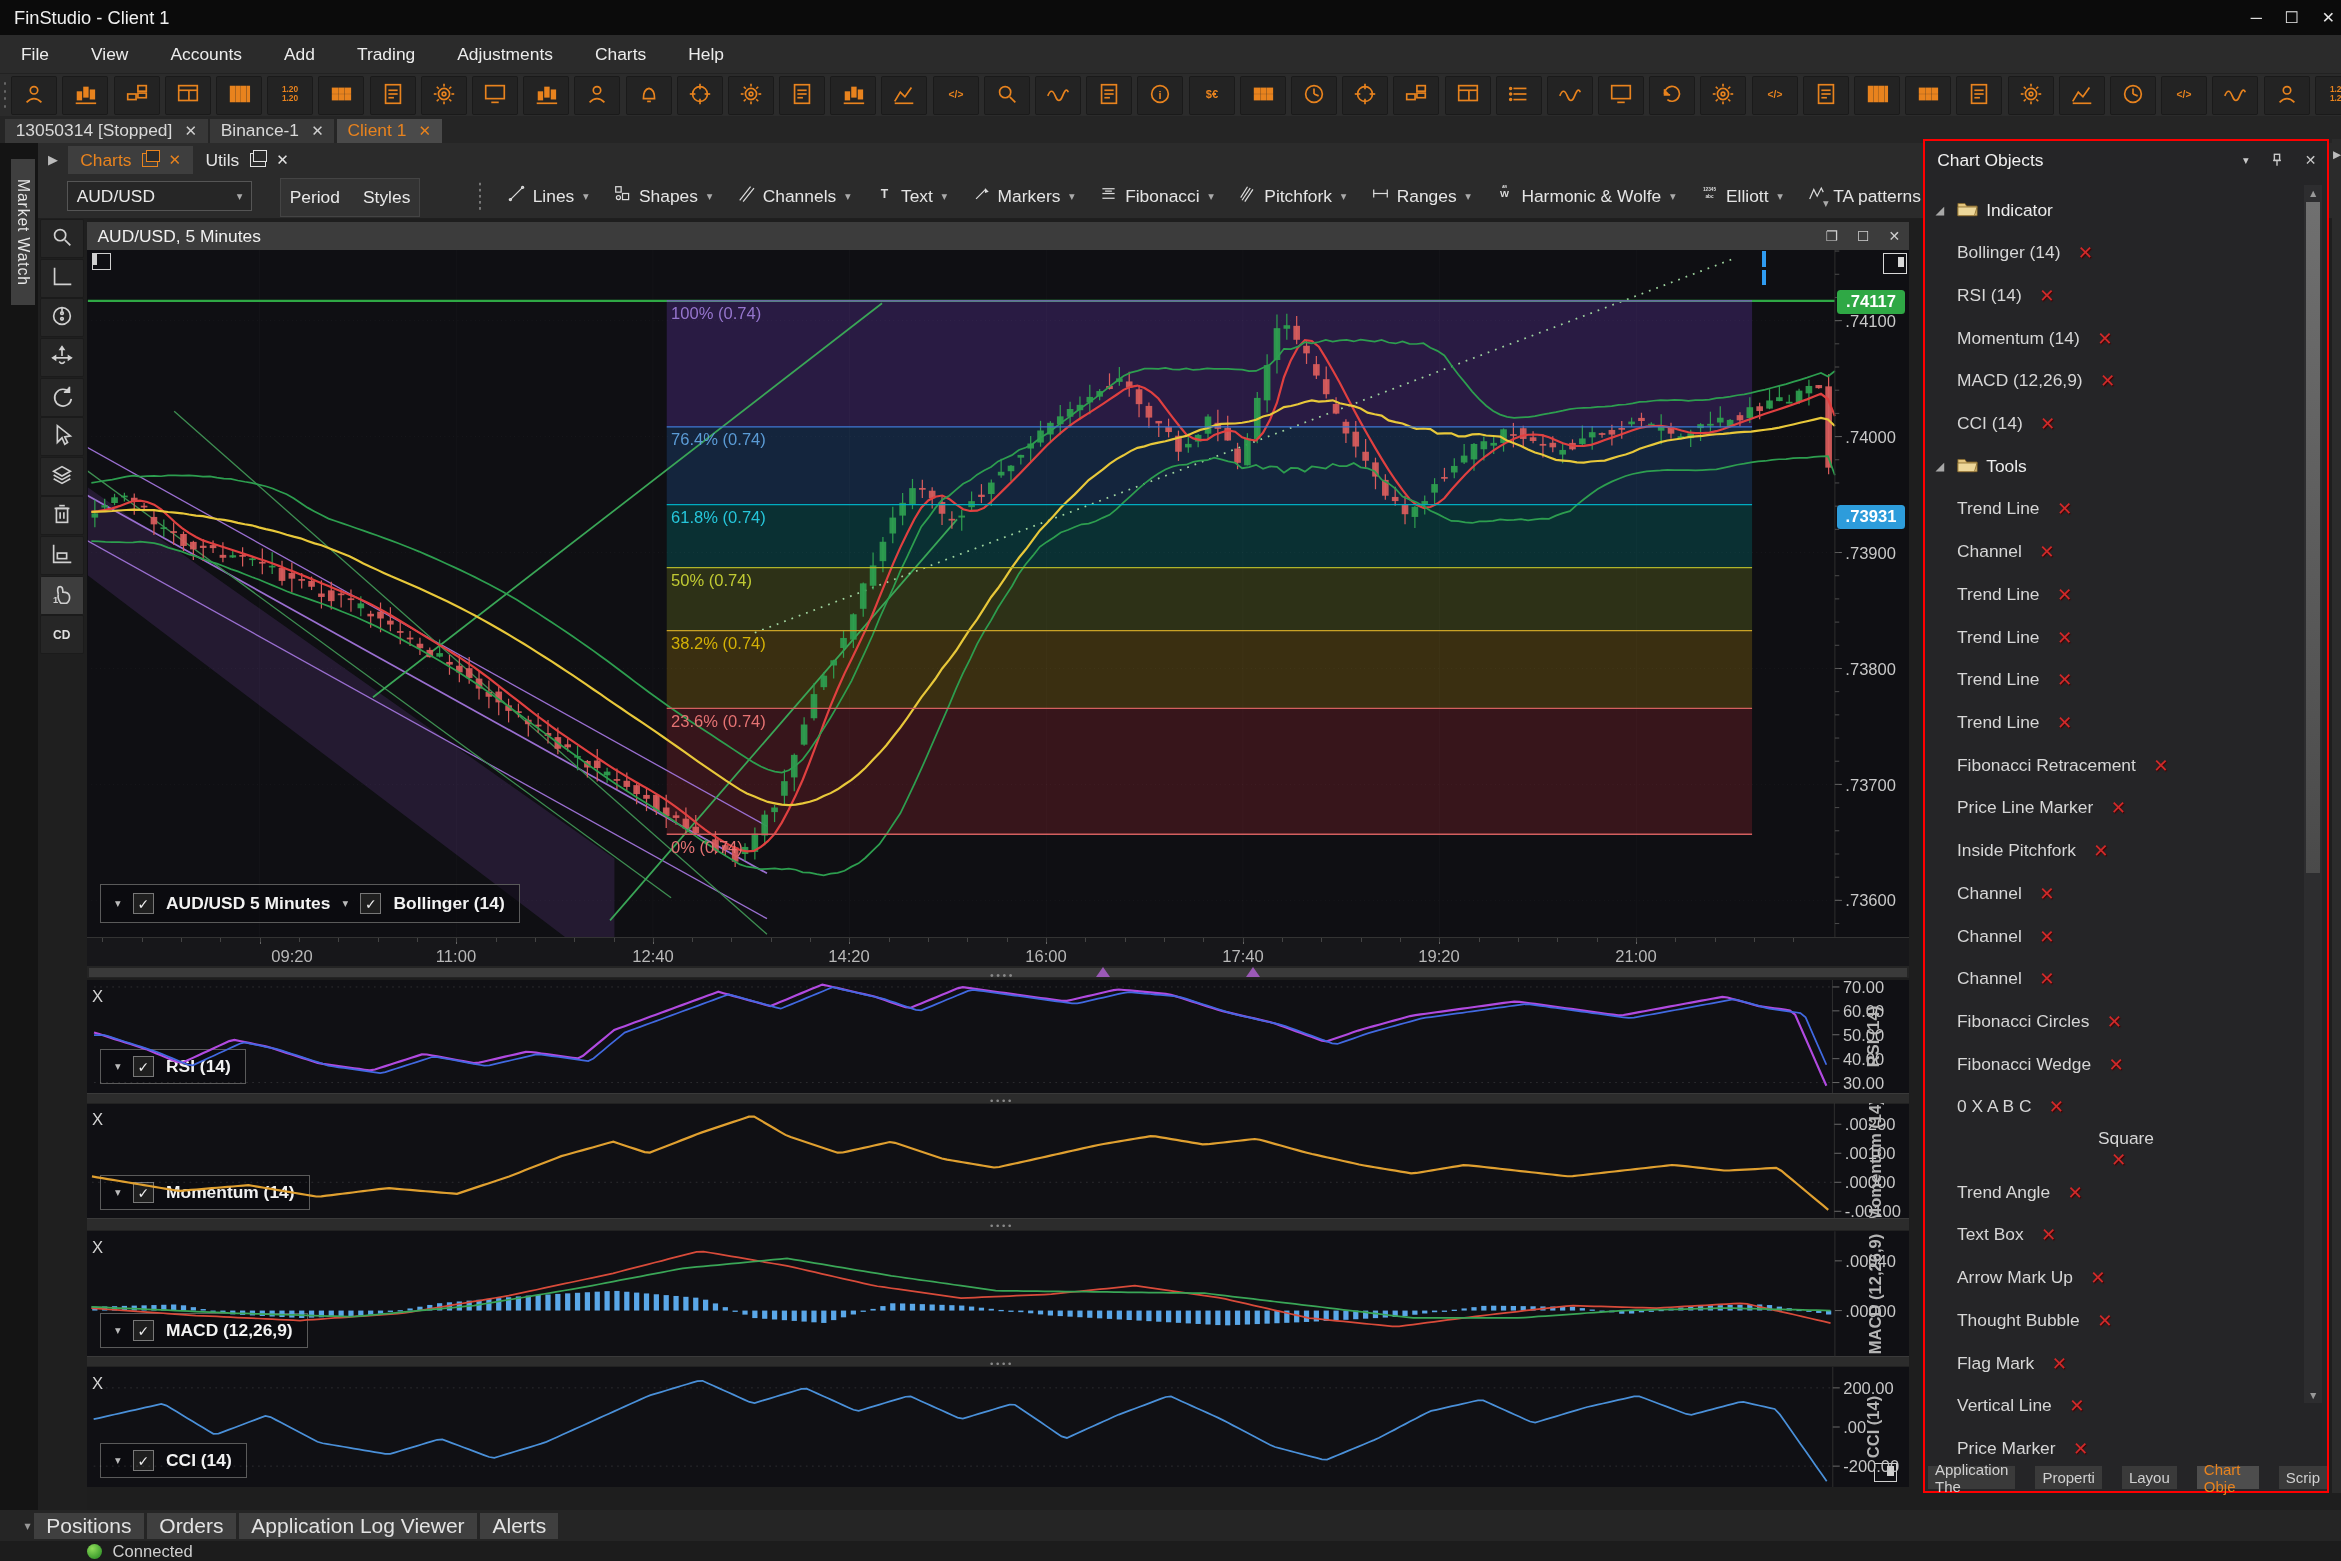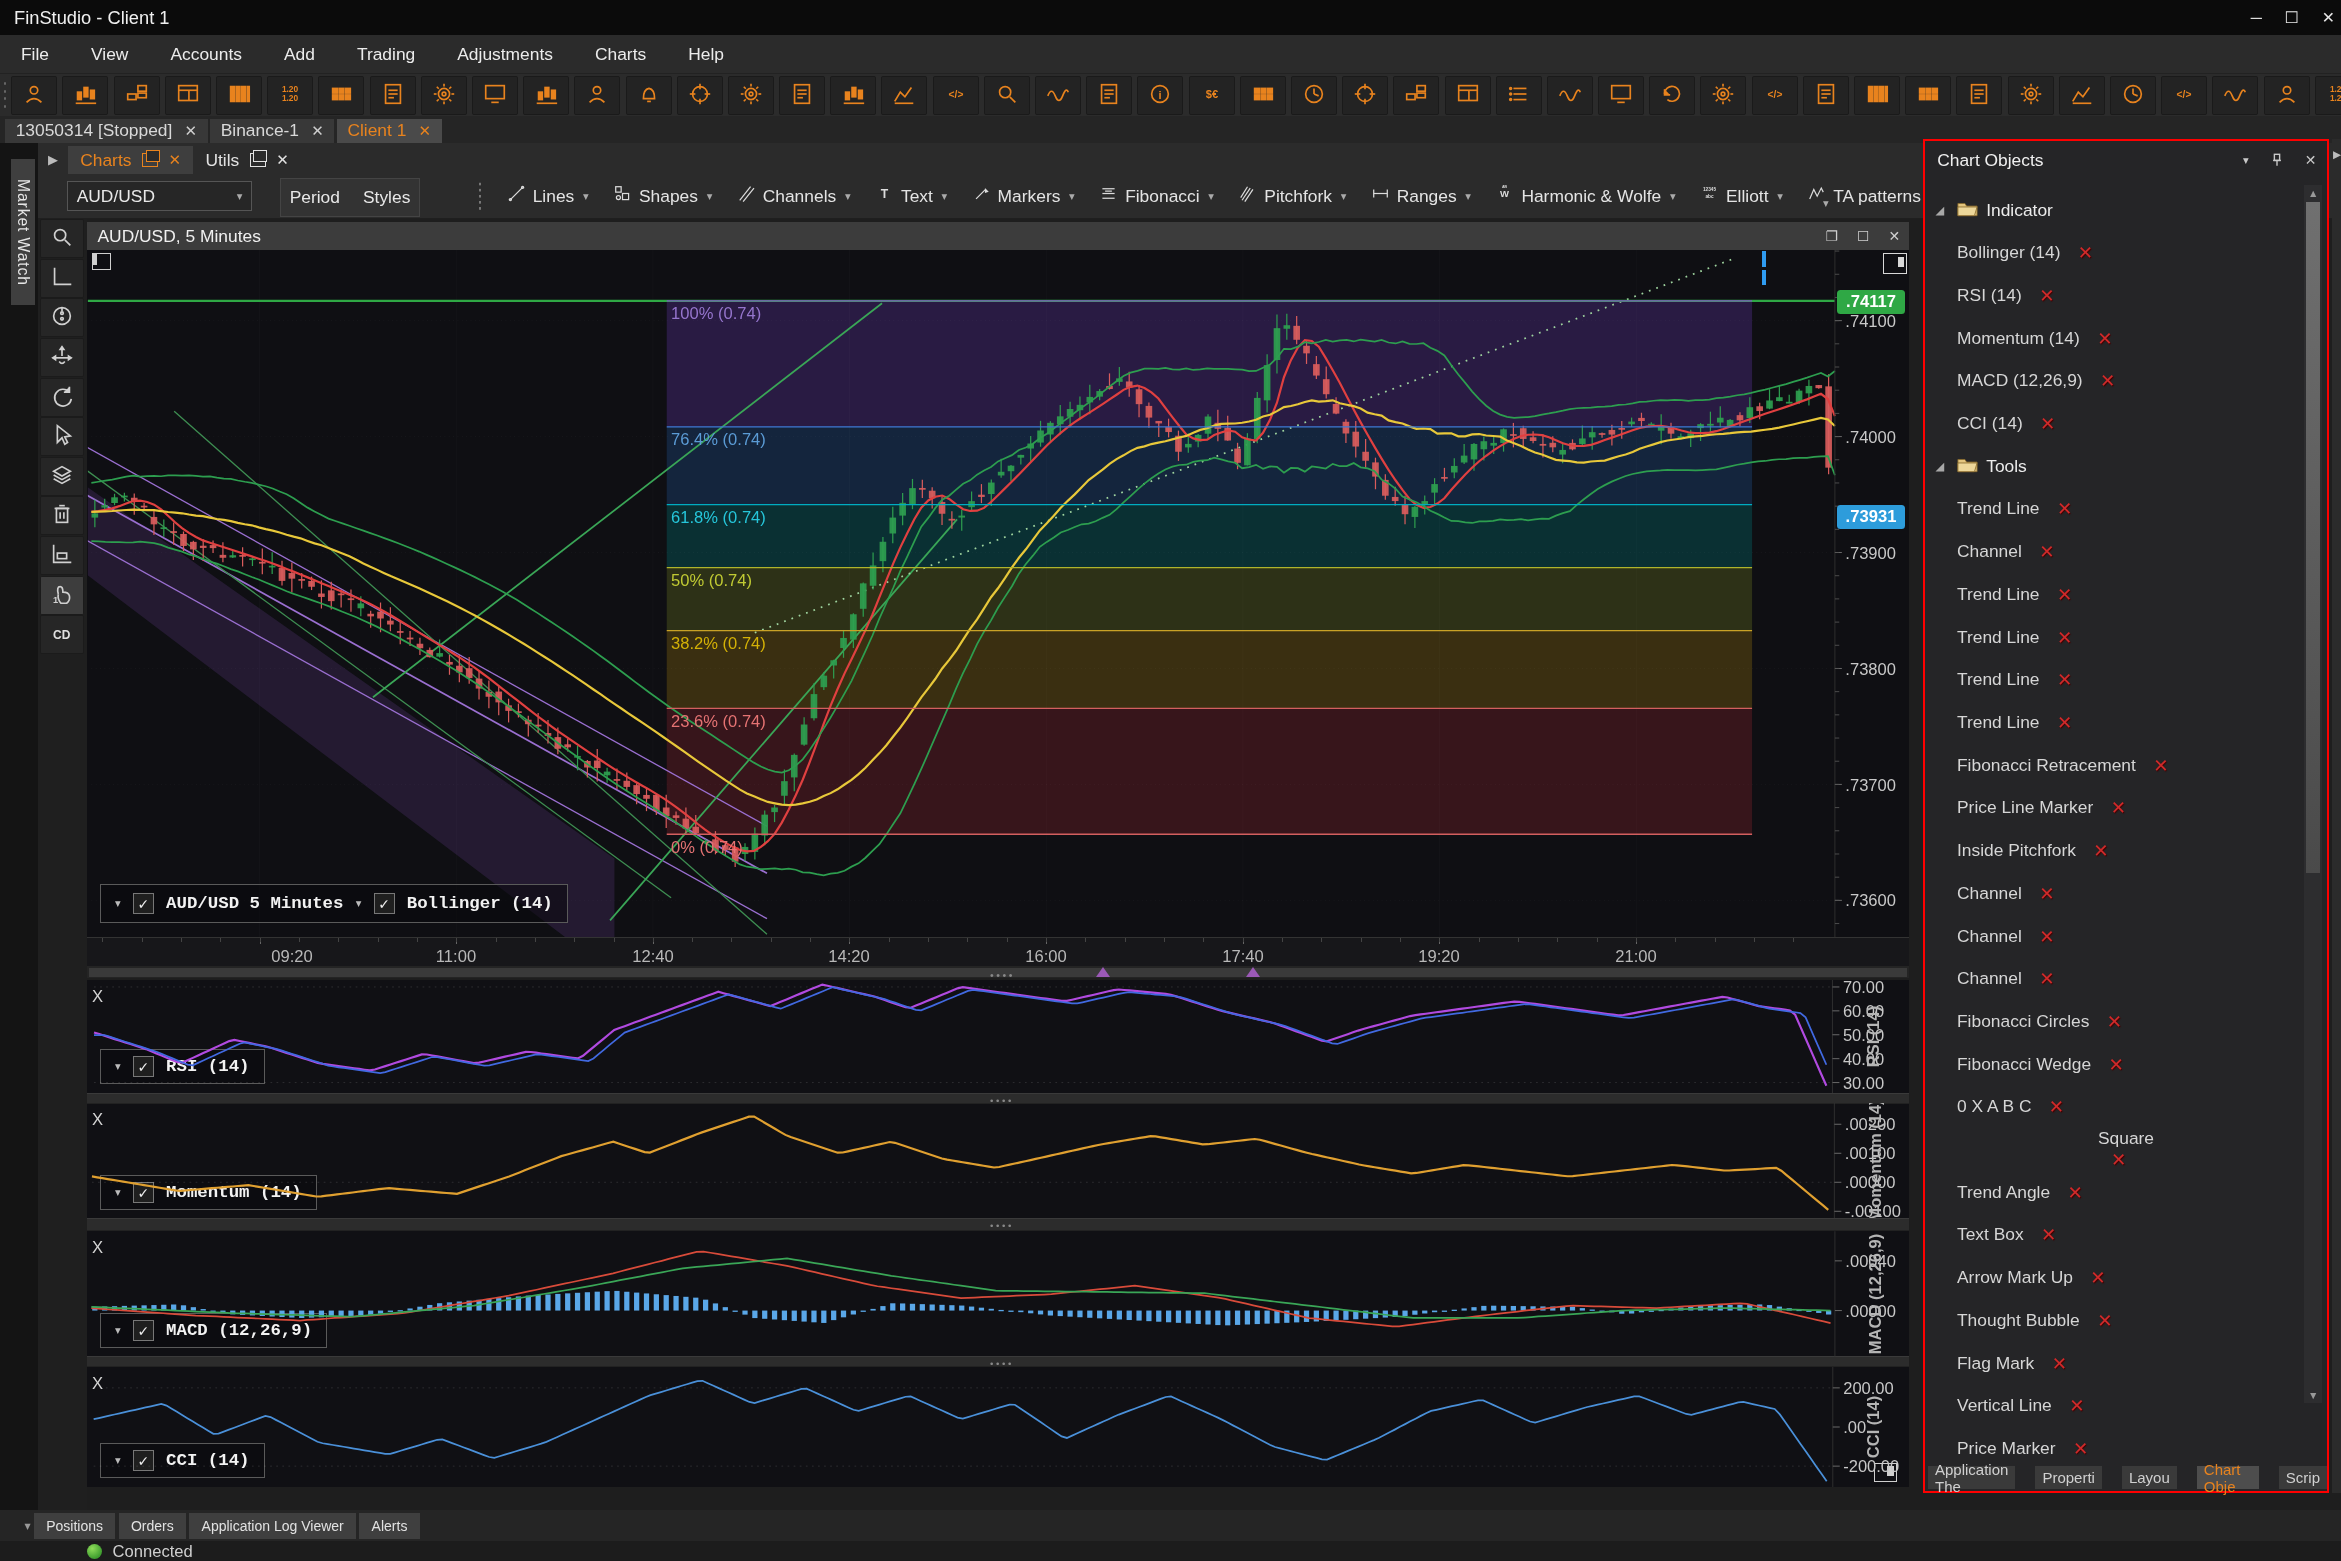--- a/index.html
+++ b/index.html
@@ -65,21 +65,21 @@
   #pause-icon i{display:inline-block;width:4.4px;height:15.7px;background:#2f9bf0;margin-right:3.5px;}
   #paneltoggle{left:1883px;top:253px;width:22px;height:19px;border:1.7px solid #d8d8d8;}
   #paneltoggle i{position:absolute;right:1.7px;top:2.6px;width:6.1px;height:10.5px;background:#d8d8d8;}
   #plot-corner-icon{left:92px;top:253px;width:17.4px;height:15px;border:1.7px solid #cfcfcf;}
   #plot-corner-icon i{position:absolute;left:0;top:0;width:4.4px;height:11.3px;background:#cfcfcf;}
   .badge{position:absolute;left:1837px;width:68px;height:23.5px;border-radius:3.5px;color:#fff;font-size:16.6px;font-weight:700;display:flex;align-items:center;justify-content:center;}
   
   .legend{position:absolute;background:rgba(10,10,12,0.55);border:0.9px solid #5a5a5a;display:flex;align-items:center;gap:12.2px;padding:0 14px;height:37px;}
   .legend .dd{font-size:11.3px;color:#bbb;}
   .cbx{width:19px;height:19px;background:#1f1f1f;border:0.9px solid #777;color:#eee;font-size:14px;display:flex;align-items:center;justify-content:center;}
-  .legend .lab{font-size:17.4px;font-weight:700;color:#f2f2f2;font-family:Liberation Mono, monospace;}
+  .legend .lab{font-size:17.4px;font-weight:700;color:#f2f2f2;}
   
   #timeaxis{left:87px;top:937px;width:1822px;height:29px;background:#17171a;border-top:0.9px solid #333;}
   .ttick{position:absolute;top:8.7px;font-size:16.6px;color:#b8b8b8;transform:translateX(-50%);}
   .tmark{position:absolute;top:0;width:0.9px;height:6.1px;background:#666;}
   #hscroll{left:87px;top:966px;width:1822px;height:12.2px;background:#242424;}
   #hscroll .thumb{position:absolute;left:1.7px;top:1.7px;right:1.7px;bottom:1.7px;background:#3a3a3a;}
   #hscroll .dots{position:absolute;left:903px;top:2.6px;color:#888;font-size:10.5px;letter-spacing:2.6px;}
   .uparrow{position:absolute;width:0;height:0;border-left:7px solid transparent;border-right:7px solid transparent;border-bottom:10.5px solid #9b59b6;}
   
   .ipanel-bg{position:absolute;left:87px;width:1822px;background:#101014;}
@@ -103,21 +103,21 @@
   #coscroll .th{position:absolute;left:1.7px;right:1.7px;top:17.4px;height:671px;background:linear-gradient(180deg,#707070,#4a4a4a);}
   #coscroll .a{position:absolute;left:0;width:100%;text-align:center;color:#999;font-size:10.5px;}
   #cotabs{position:absolute;left:3px;bottom:1.7px;display:flex;gap:20px;}
   .cotab{height:23.5px;background:#3a3a3a;color:#d0d0d0;font-size:15px;display:flex;align-items:center;padding:0 7px;}
   .cotab.active{background:#4d4d4d;color:#e8831e;}
   #rightstrip{left:2332px;top:139px;width:10.5px;height:1354px;background:#2b2b2b;}
   #rightstrip .a{position:absolute;top:8.7px;left:0.9px;color:#bbb;font-size:10.5px;}
   
   #btmrow{left:0;top:1510px;width:2342px;height:31px;background:#252525;display:flex;align-items:center;}
   #btmrow .dd{margin-left:24.4px;color:#999;font-size:12.2px;}
-  .btab{height:26px;background:#3f3f3f;color:#e2e2e2;font-size:14px;display:flex;align-items:center;padding:0 12.2px;margin-left:3.5px;}
+  .btab{height:26px;background:#3f3f3f;color:#e2e2e2;font-size:21px;display:flex;align-items:center;padding:0 12.2px;margin-left:3.5px;}
   #statusbar{left:0;top:1541px;width:2342px;height:21px;background:#1c1c1c;display:flex;align-items:center;}
   #statusdot{width:15px;height:15px;border-radius:50%;margin-left:87px;background:radial-gradient(circle at 35% 30%,#8fdc5a,#3f9e2f 70%);}
   #statustxt{margin-left:10.5px;font-size:16.6px;color:#cfcfcf;}
 </style>
 </head>
 <body>
 
 <div class="abs" id="titlebar">
   <span id="title">FinStudio - Client 1</span>
   <div id="winbtns">

